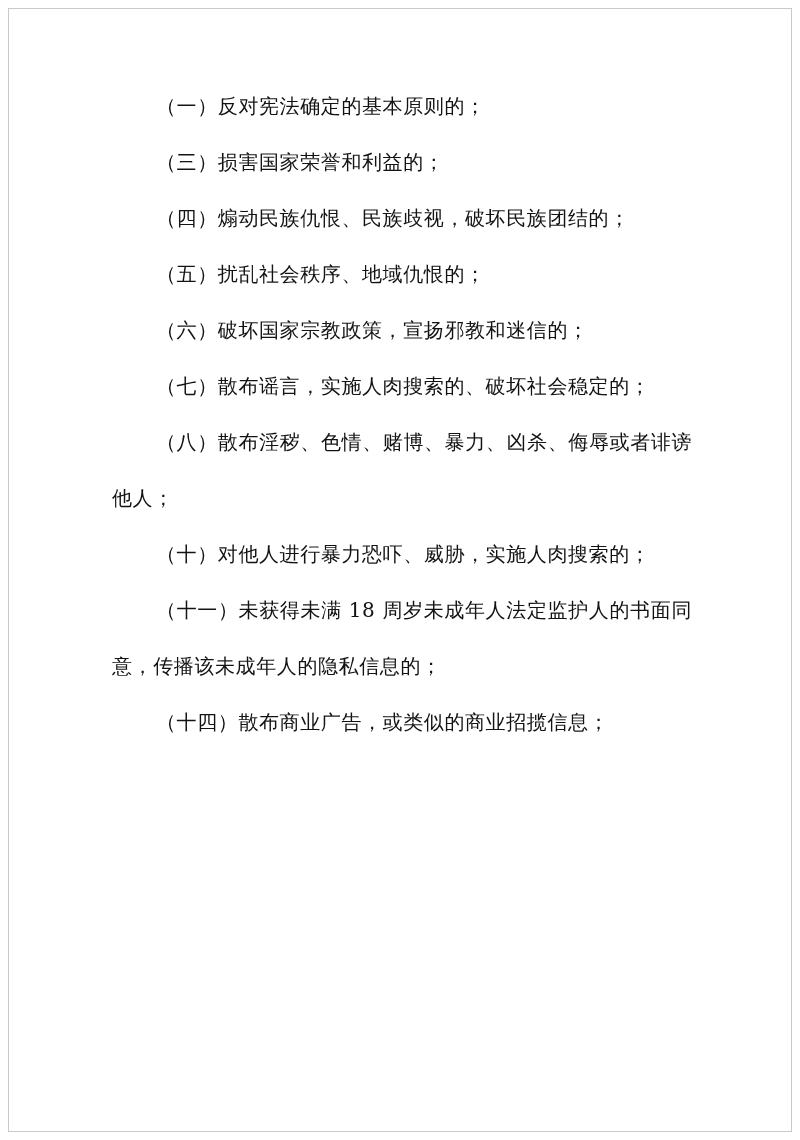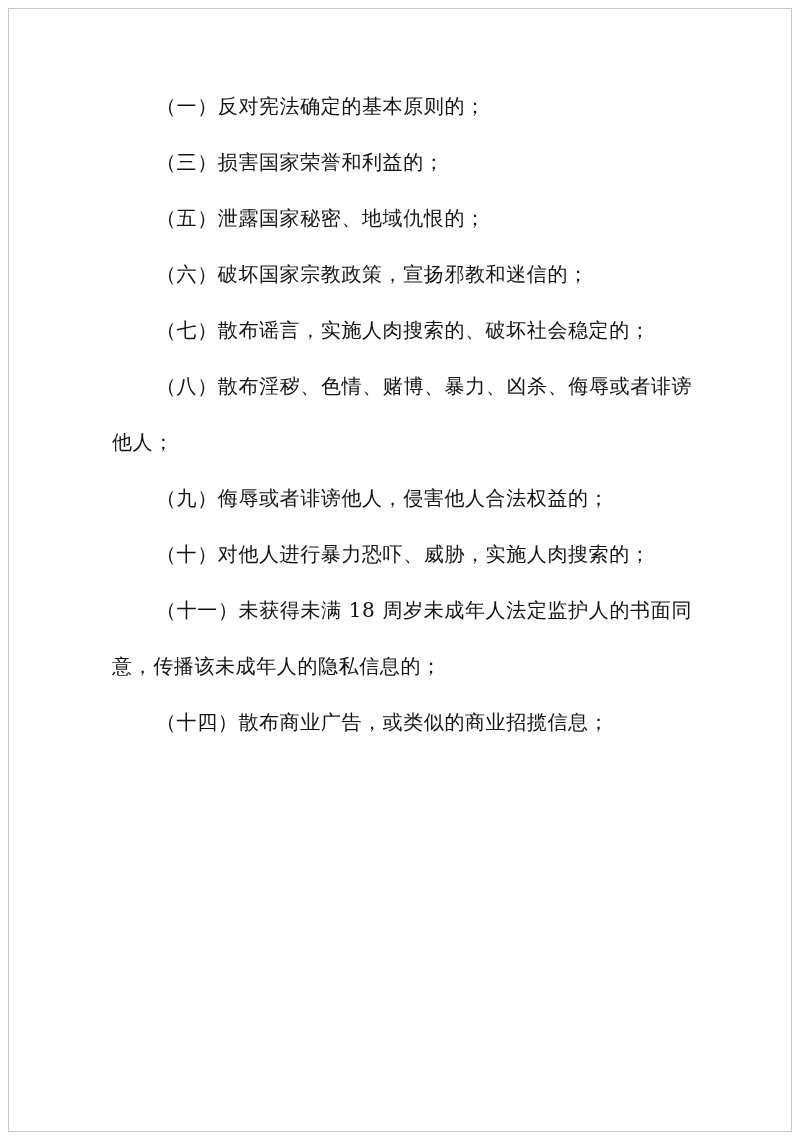--- a/index.html
+++ b/index.html
@@ -48,22 +48,22 @@
   }
 </style>
 </head>
 <body>
 
 <div class="page">
   <div class="page-border"></div>
   <div class="content">
     <p class="para">（一）反对宪法确定的基本原则的；</p>
     <p class="para">（三）损害国家荣誉和利益的；</p>
-    <p class="para">（五）泄露国家秘密、地域仇恨的；</p>
+    <p class="para">（四）煽动民族仇恨、民族歧视，破坏民族团结的；</p>
+    <p class="para">（五）扰乱社会秩序、地域仇恨的；</p>
     <p class="para">（六）破坏国家宗教政策，宣扬邪教和迷信的；</p>
     <p class="para">（七）散布谣言，实施人肉搜索的、破坏社会稳定的；</p>
     <p class="para two-line">（八）散布淫秽、色情、赌博、暴力、凶杀、侮辱或者诽谤他人；</p>
-    <p class="para">（九）侮辱或者诽谤他人，侵害他人合法权益的；</p>
     <p class="para">（十）对他人进行暴力恐吓、威胁，实施人肉搜索的；</p>
     <p class="para two-line">（十一）未获得未满 18 周岁未成年人法定监护人的书面同意，传播该未成年人的隐私信息的；</p>
     <p class="para">（十四）散布商业广告，或类似的商业招揽信息；</p>
   </div>
 </div>
 
 </body></html>

